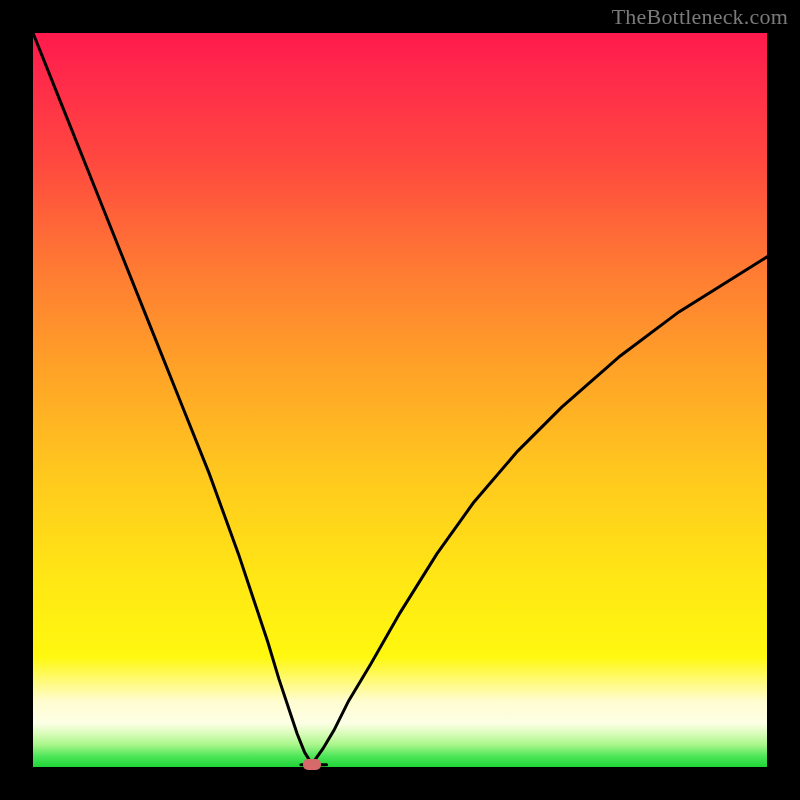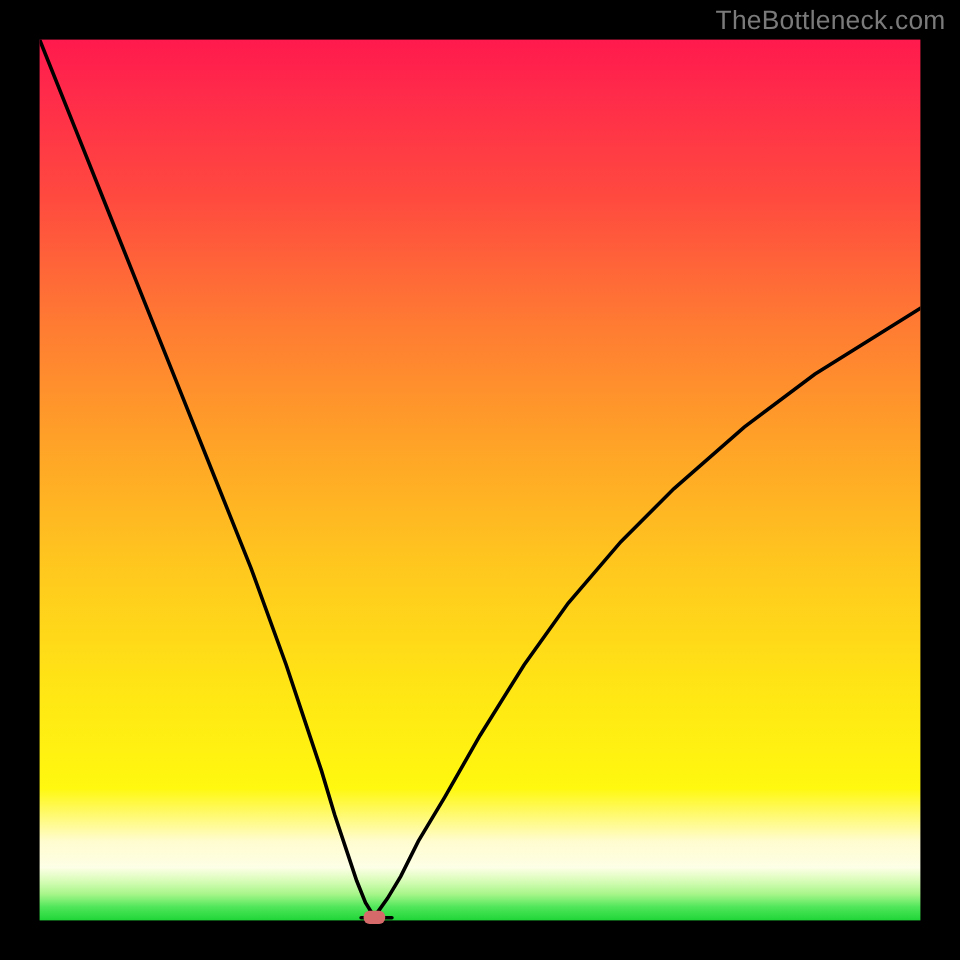--- a/index.html
+++ b/index.html
@@ -11,20 +11,21 @@
     overflow: hidden;
     font-family: Arial, Helvetica, sans-serif;
   }
   .frame {
     position: absolute;
     left: 0;
     top: 0;
     width: 800px;
     height: 584px;
     background: #000;
+    font-family: Liberation Serif, serif;
   }
   .plot-bg {
     position: absolute;
     left: 33px;
     top: 33px;
     width: 734px;
     height: 734px;
     background: linear-gradient(to bottom,
       #ff1a4d 0%,
       #ff2a4a 6%,

